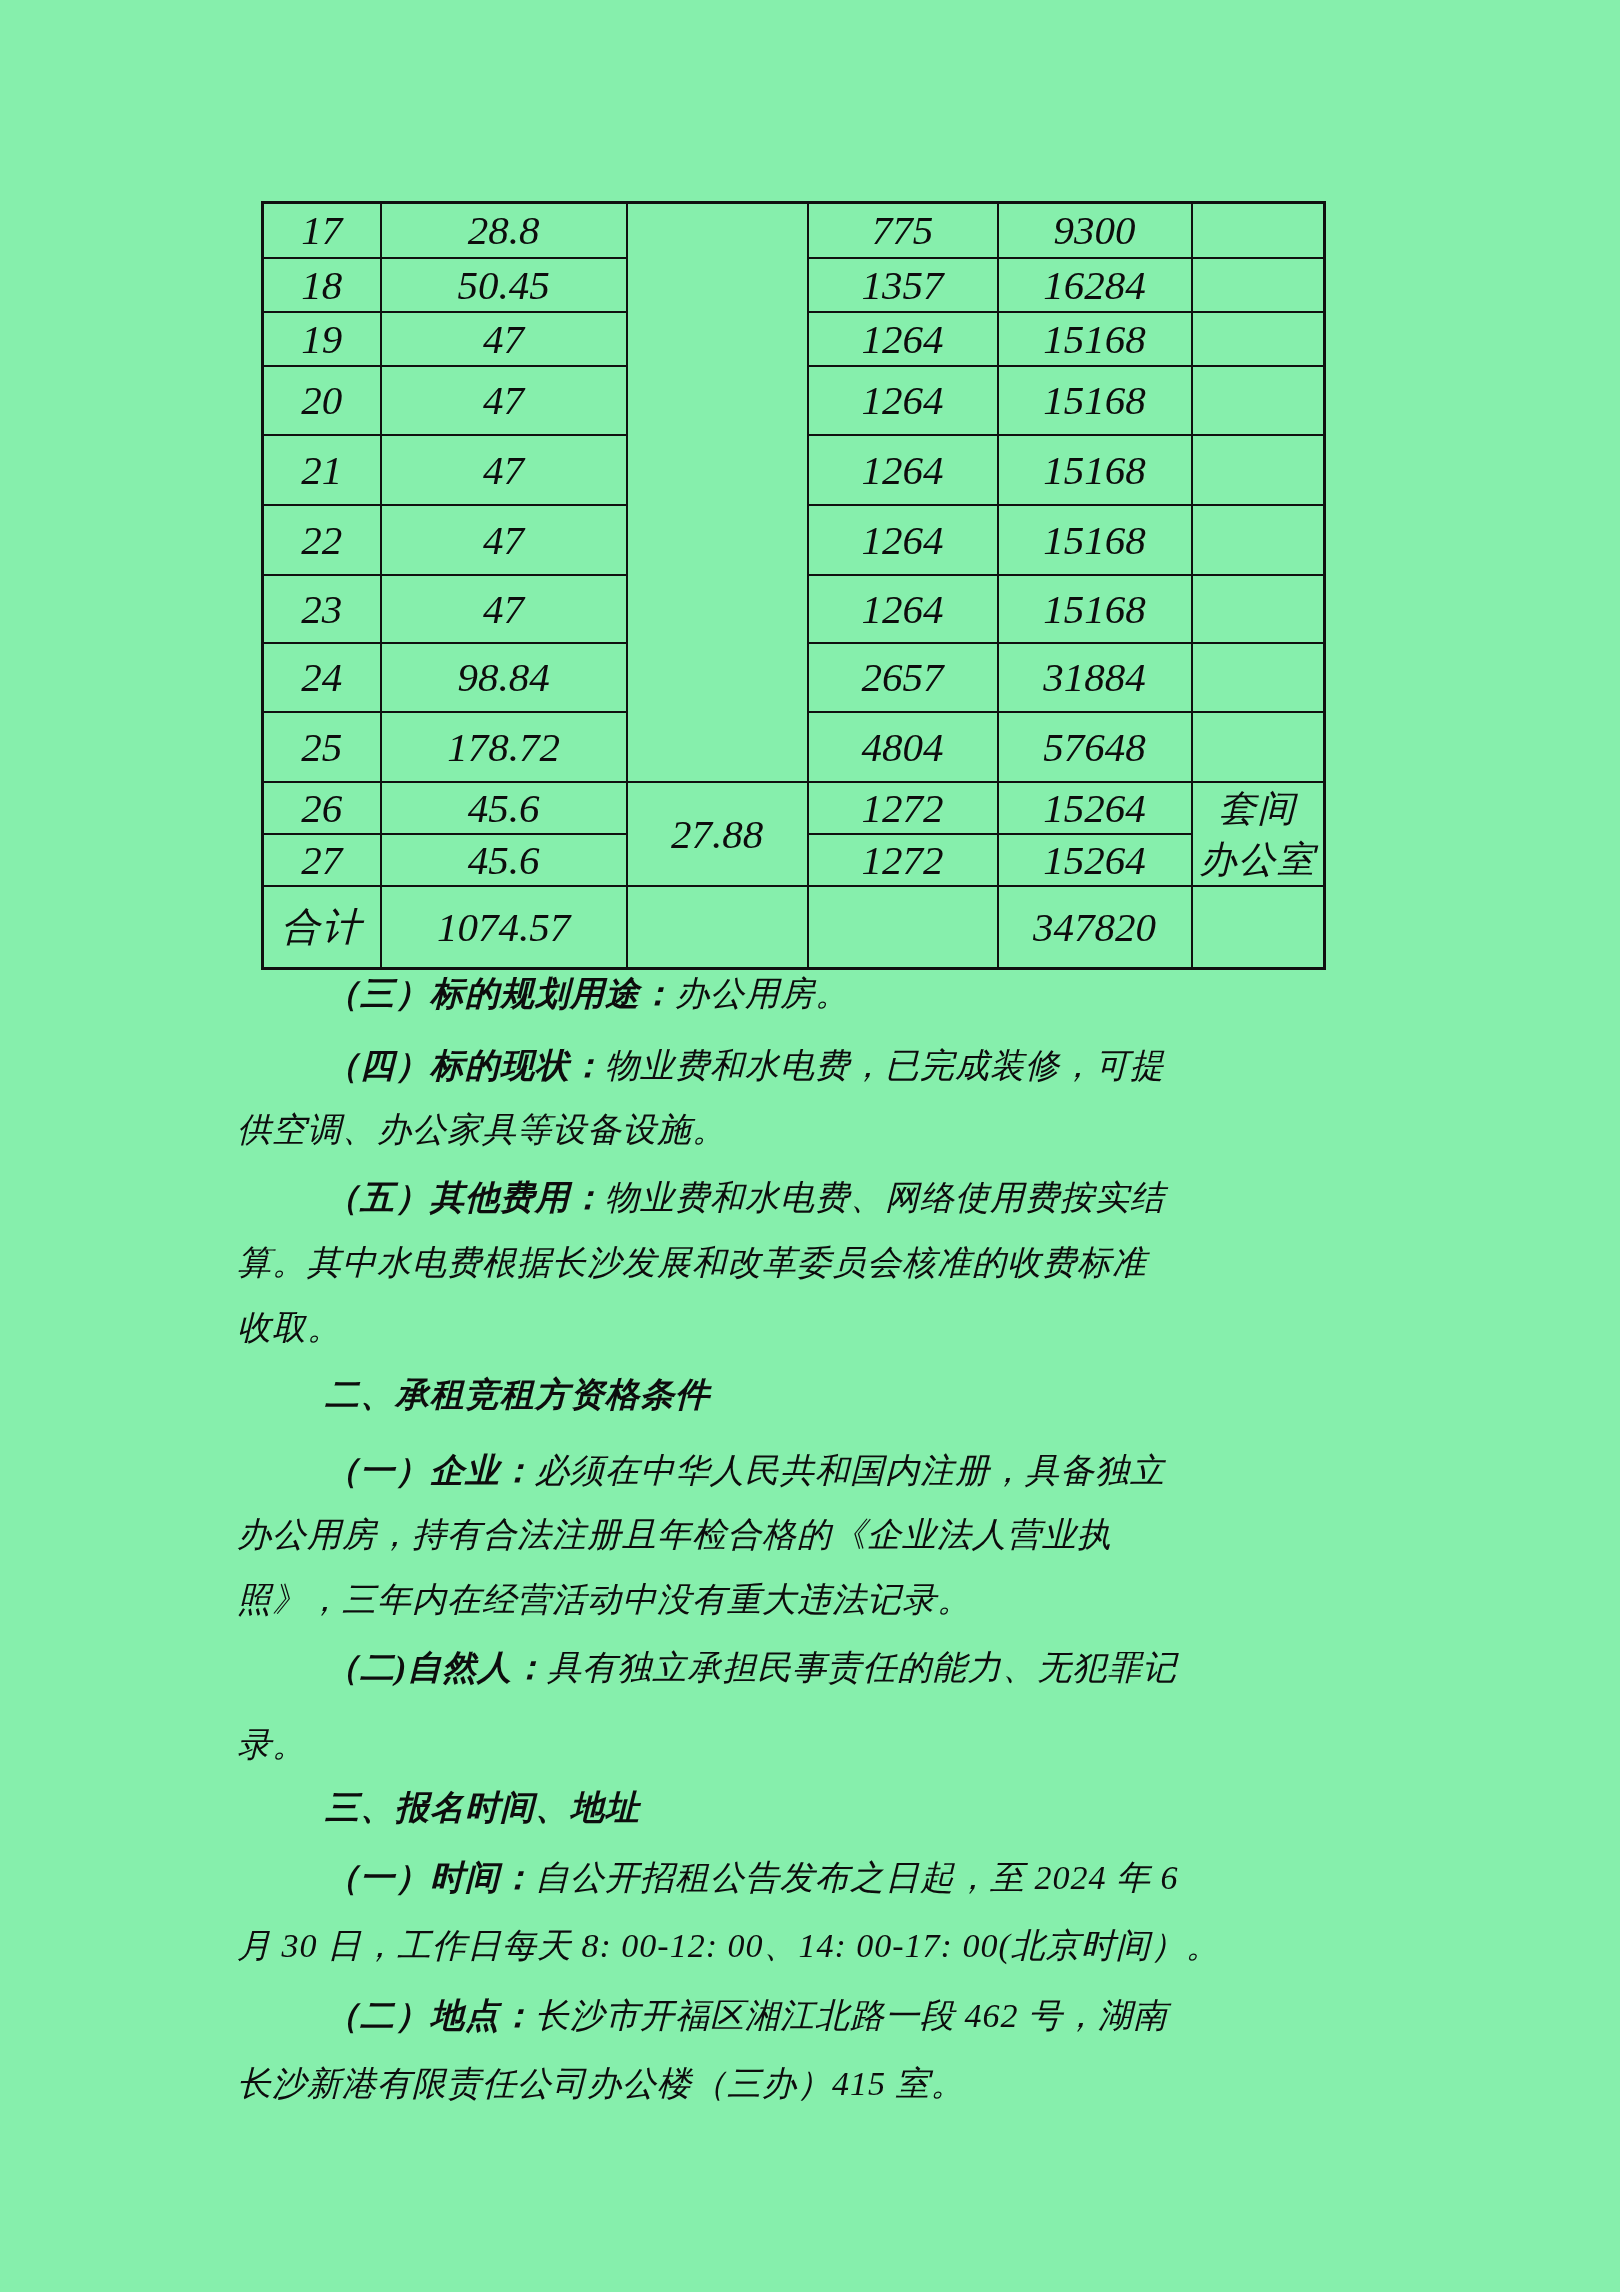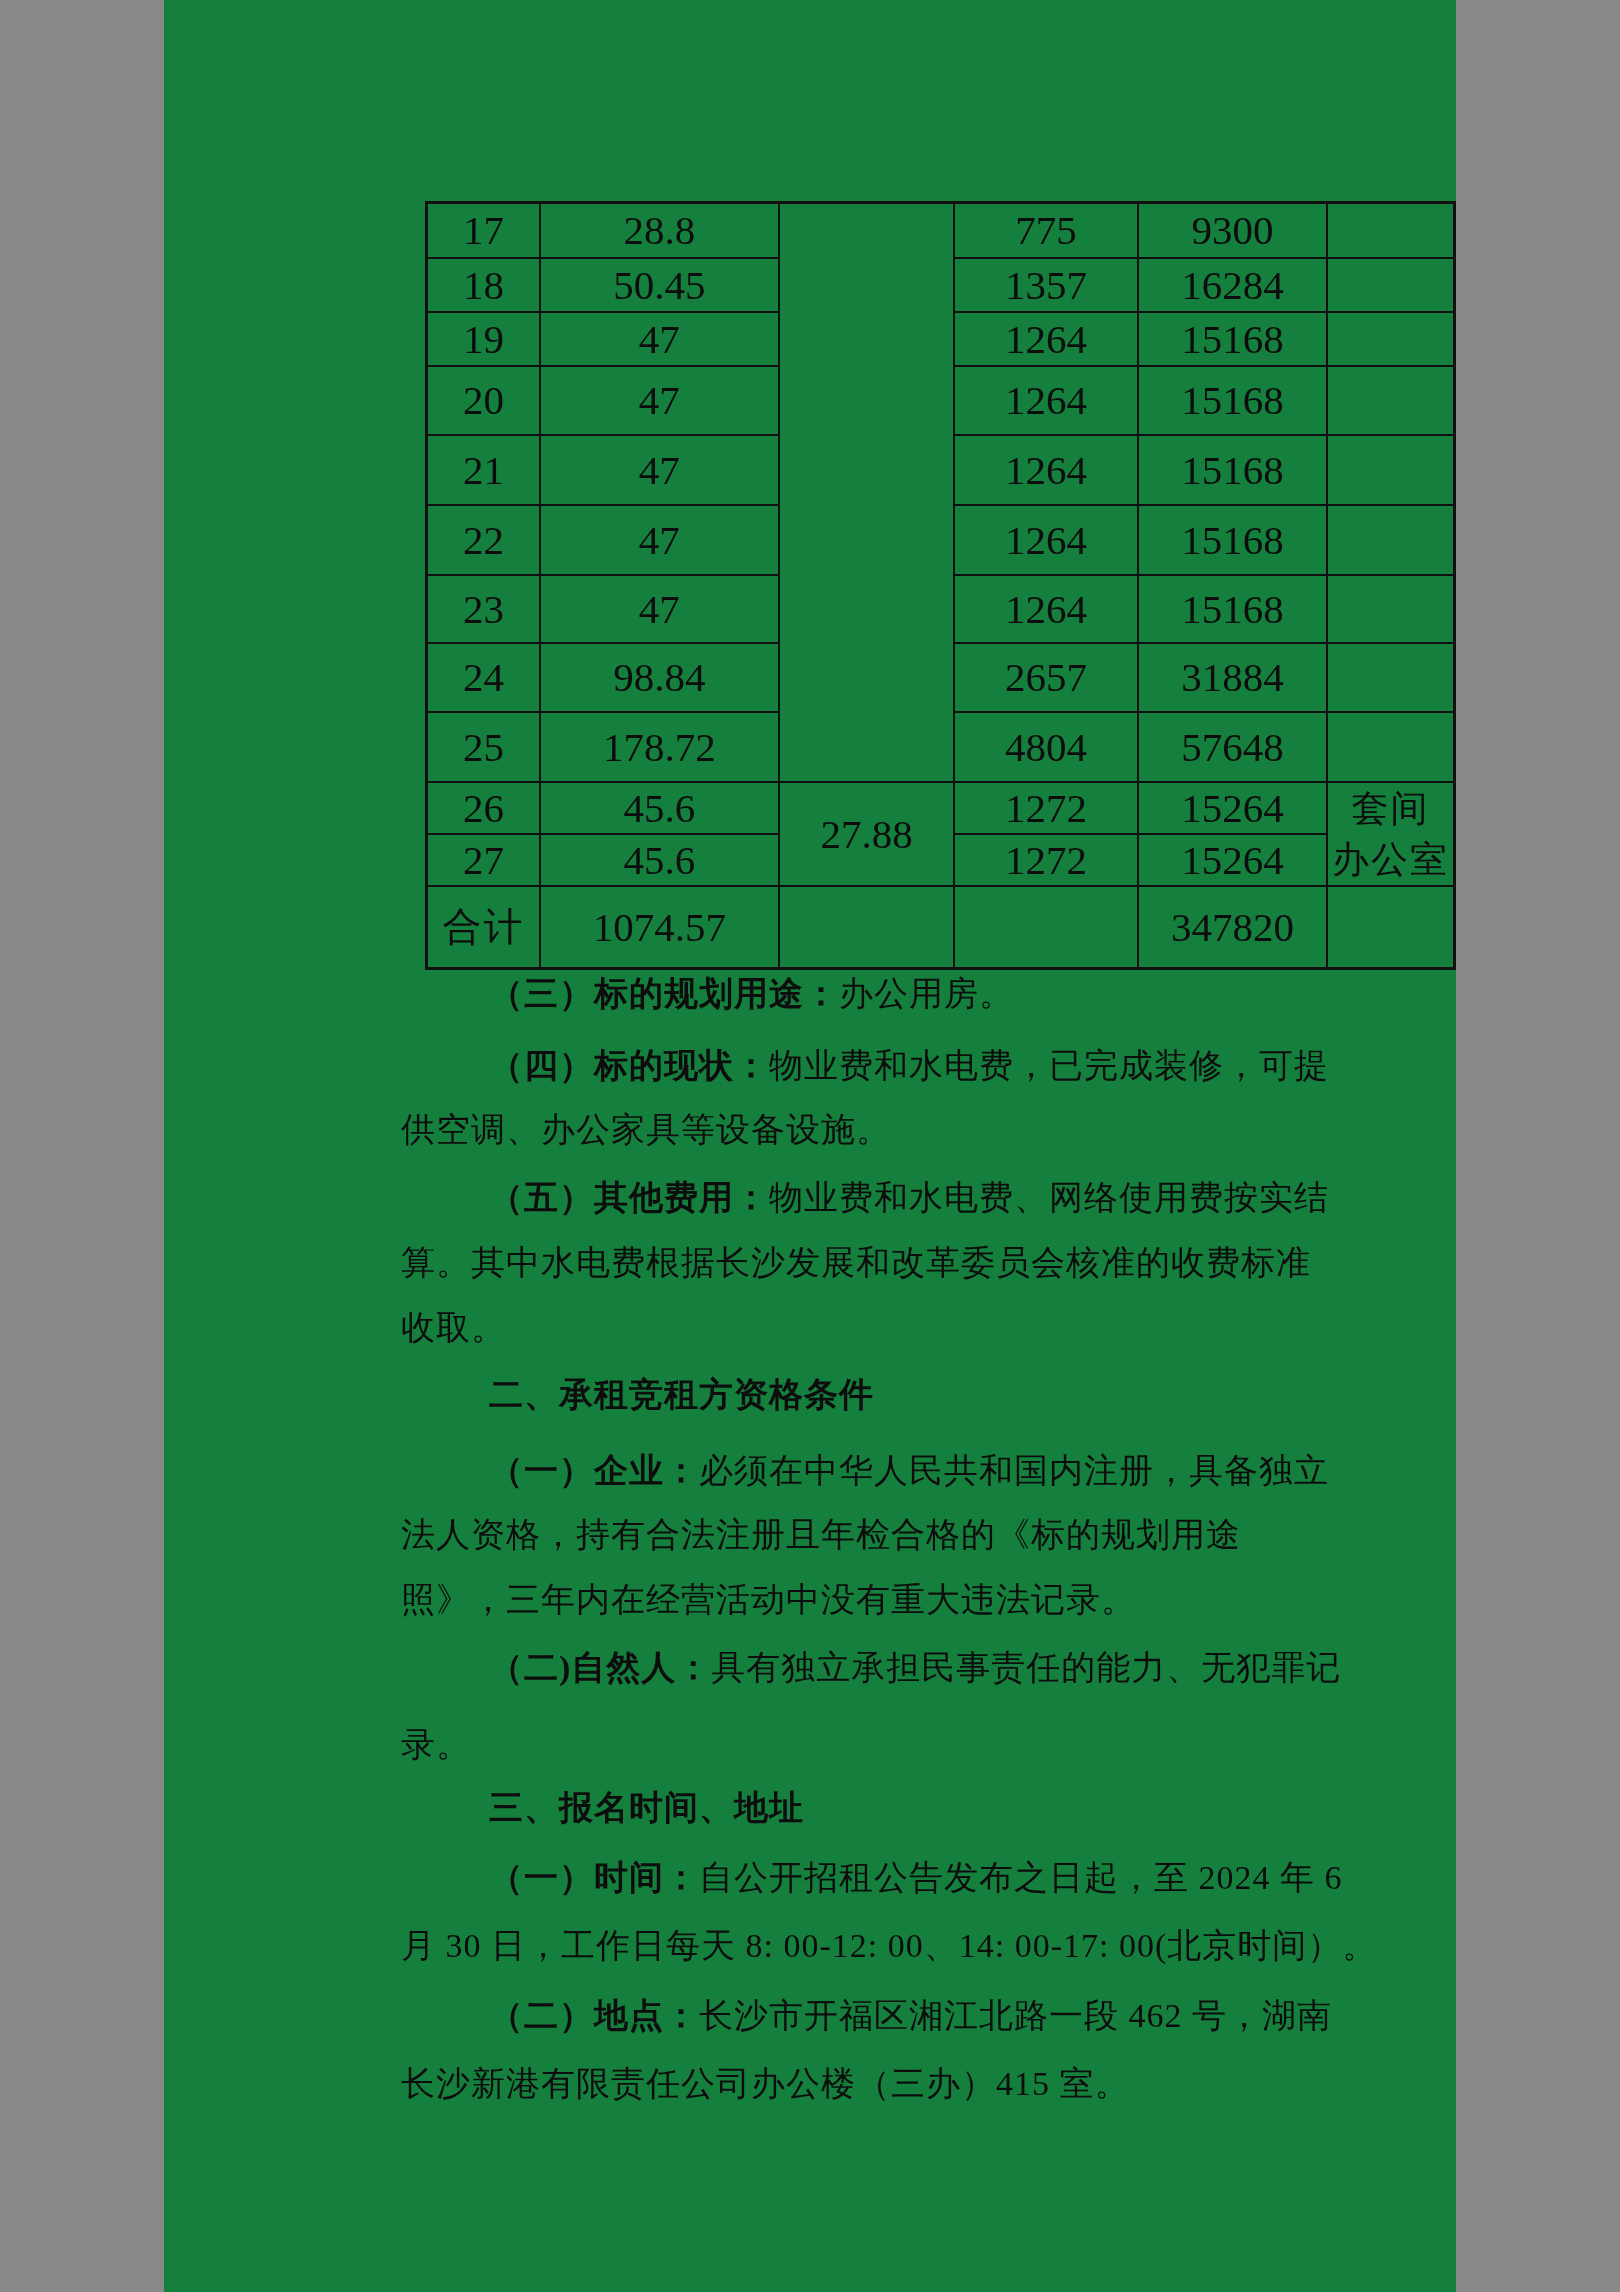--- a/index.html
+++ b/index.html
@@ -1,23 +1,24 @@
 <!DOCTYPE html>
 <html><head>
 <meta charset="utf-8">
 <style>
   html,body{margin:0;padding:0;background:#888;}
   .page{
     position:relative;
-    width:1292px;height:2293px;
-    background:#15803d;
+    width:1620px;height:2293px;
+    background:#86efac;
     margin:0 auto;
     overflow:hidden;
     font-family:"Liberation Serif","DejaVu Serif",serif;
     color:#111;
+    font-style:italic;
   }
   
   table.lease{
     position:absolute;
     left:261px;top:201px;
     border-collapse:collapse;
     table-layout:fixed;
     border:3.9px solid #101010;
   }
   table.lease td{
@@ -152,21 +153,21 @@
 
   <div id="text-layer">
       <div class="line" style="top: 974px; left: 325px;"><span class="b">（三）标的规划用途：</span><span>办公用房。</span></div>
       <div class="line" style="top: 1046px; left: 325px;"><span class="b">（四）标的现状：</span><span>物业费和水电费，已完成装修，可提</span></div>
       <div class="line" style="top: 1110px; left: 237px;"><span>供空调、办公家具等设备设施。</span></div>
       <div class="line" style="top: 1178px; left: 325px;"><span class="b">（五）其他费用：</span><span>物业费和水电费、网络使用费按实结</span></div>
       <div class="line" style="top: 1243px; left: 237px;"><span>算。其中水电费根据长沙发展和改革委员会核准的收费标准</span></div>
       <div class="line" style="top: 1308px; left: 237px;"><span>收取。</span></div>
       <div class="line" style="top: 1375px; left: 325px;"><span class="b">二、承租竞租方资格条件</span></div>
       <div class="line" style="top: 1451px; left: 325px;"><span class="b">（一）企业：</span><span>必须在中华人民共和国内注册，具备独立</span></div>
-      <div class="line" style="top: 1515px; left: 237px;"><span>法人资格，持有合法注册且年检合格的《标的规划用途</span></div>
+      <div class="line" style="top: 1515px; left: 237px;"><span>办公用房，持有合法注册且年检合格的《企业法人营业执</span></div>
       <div class="line" style="top: 1580px; left: 237px;"><span>照》，三年内在经营活动中没有重大违法记录。</span></div>
       <div class="line" style="top: 1648px; left: 325px;"><span class="b">（二)自然人：</span><span>具有独立承担民事责任的能力、无犯罪记</span></div>
       <div class="line" style="top: 1725px; left: 237px;"><span>录。</span></div>
       <div class="line" style="top: 1788px; left: 325px;"><span class="b">三、报名时间、地址</span></div>
       <div class="line" style="top: 1858px; left: 325px;"><span class="b">（一）时间：</span><span>自公开招租公告发布之日起，至 2024 年 6</span></div>
       <div class="line" style="top: 1926px; left: 237px;"><span>月 30 日，工作日每天 8: 00-12: 00、14: 00-17: 00(北京时间）。</span></div>
       <div class="line" style="top: 1996px; left: 325px;"><span class="b">（二）地点：</span><span>长沙市开福区湘江北路一段 462 号，湖南</span></div>
       <div class="line" style="top: 2064px; left: 237px;"><span>长沙新港有限责任公司办公楼（三办）415 室。</span></div>
     </div>
 

